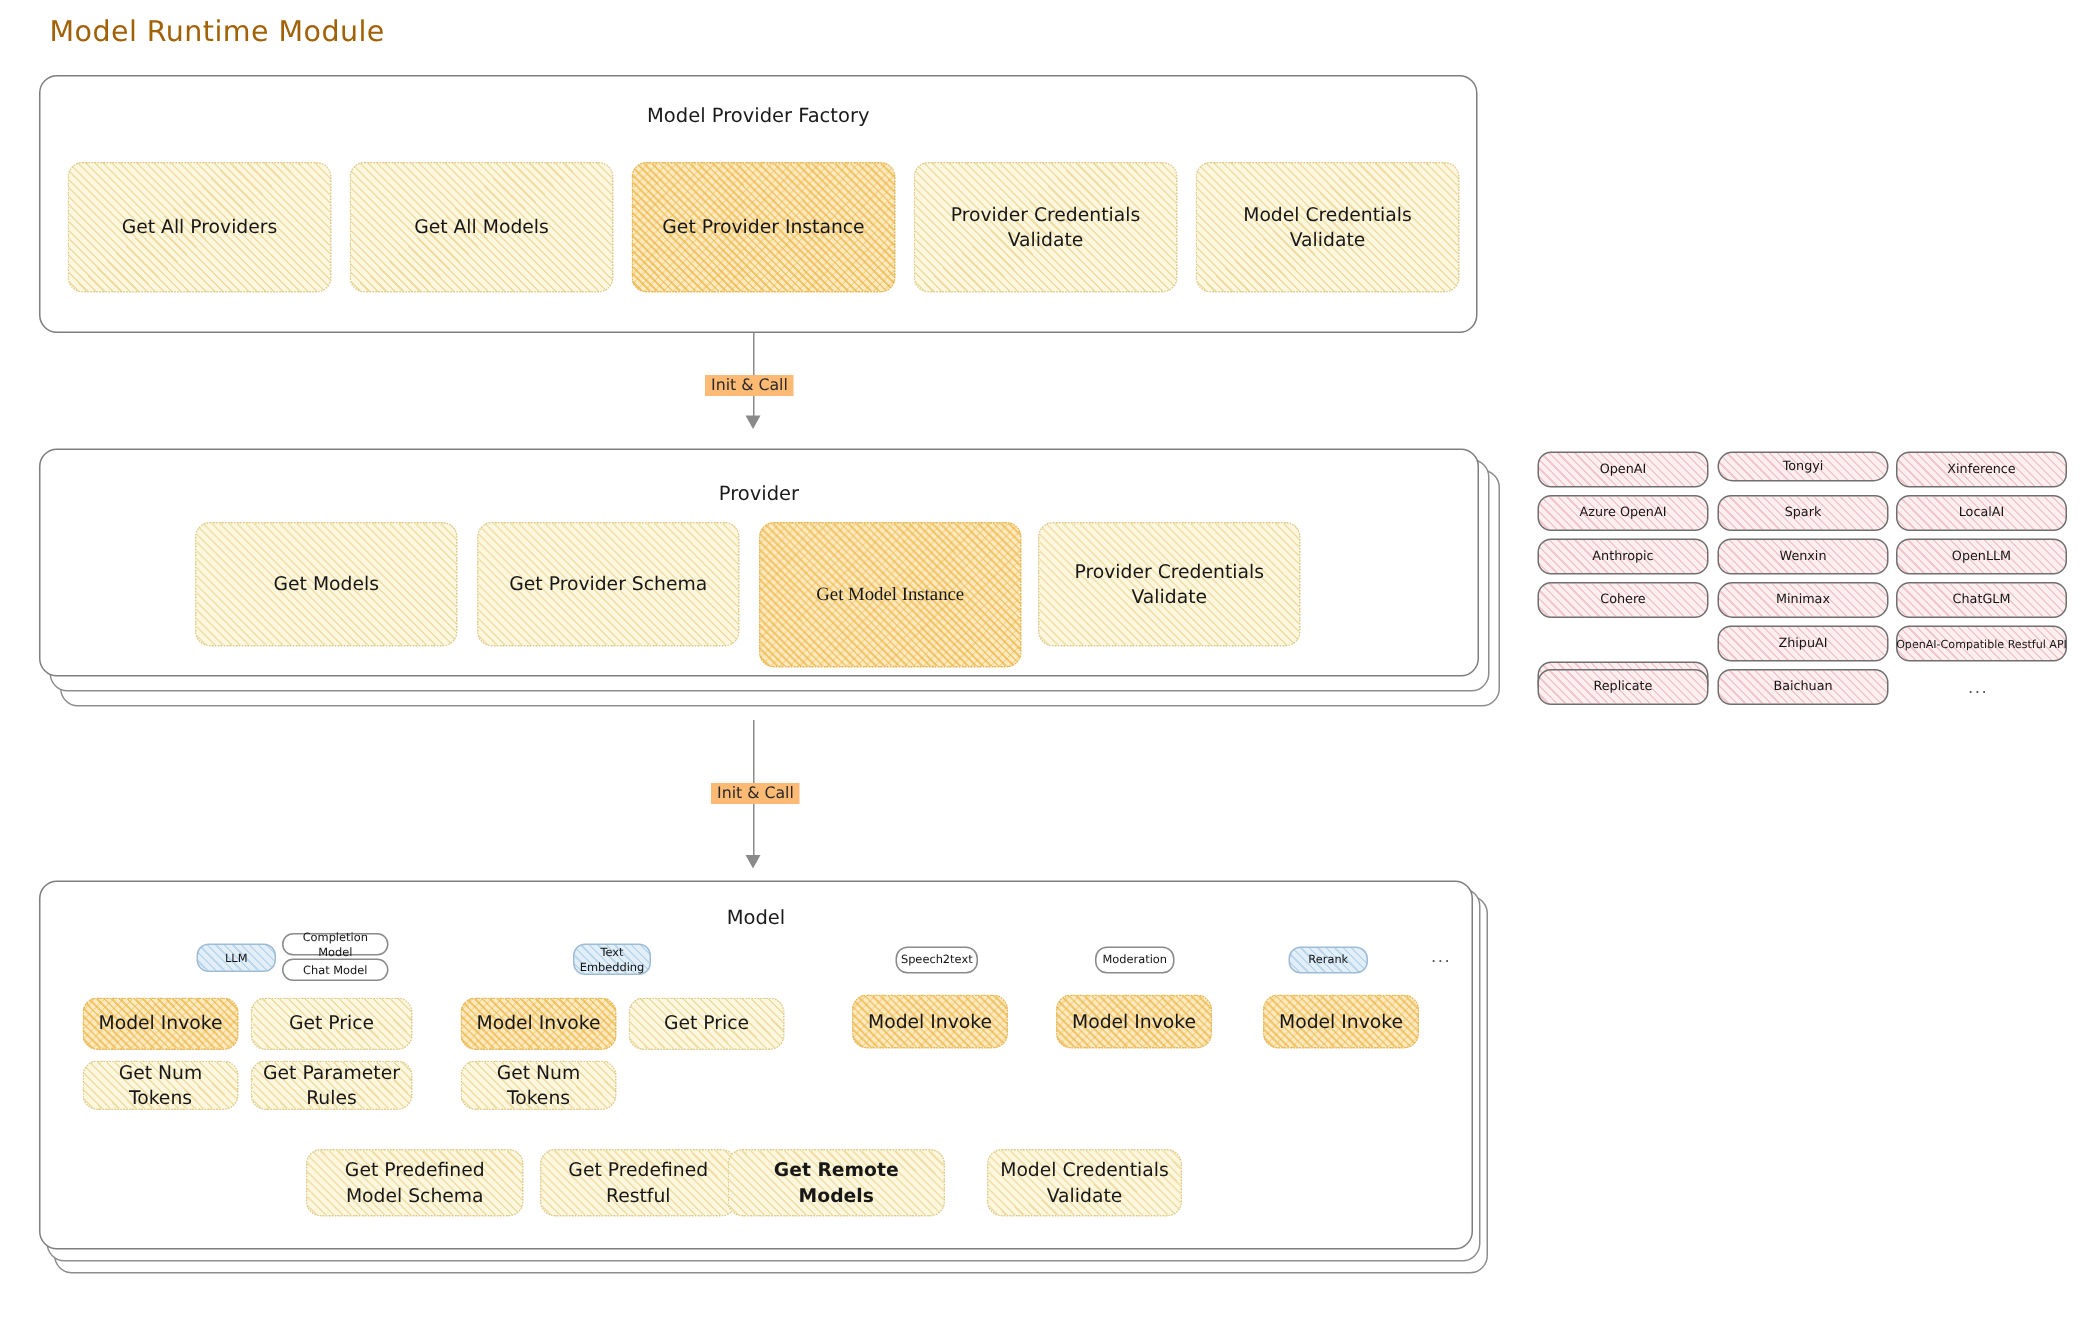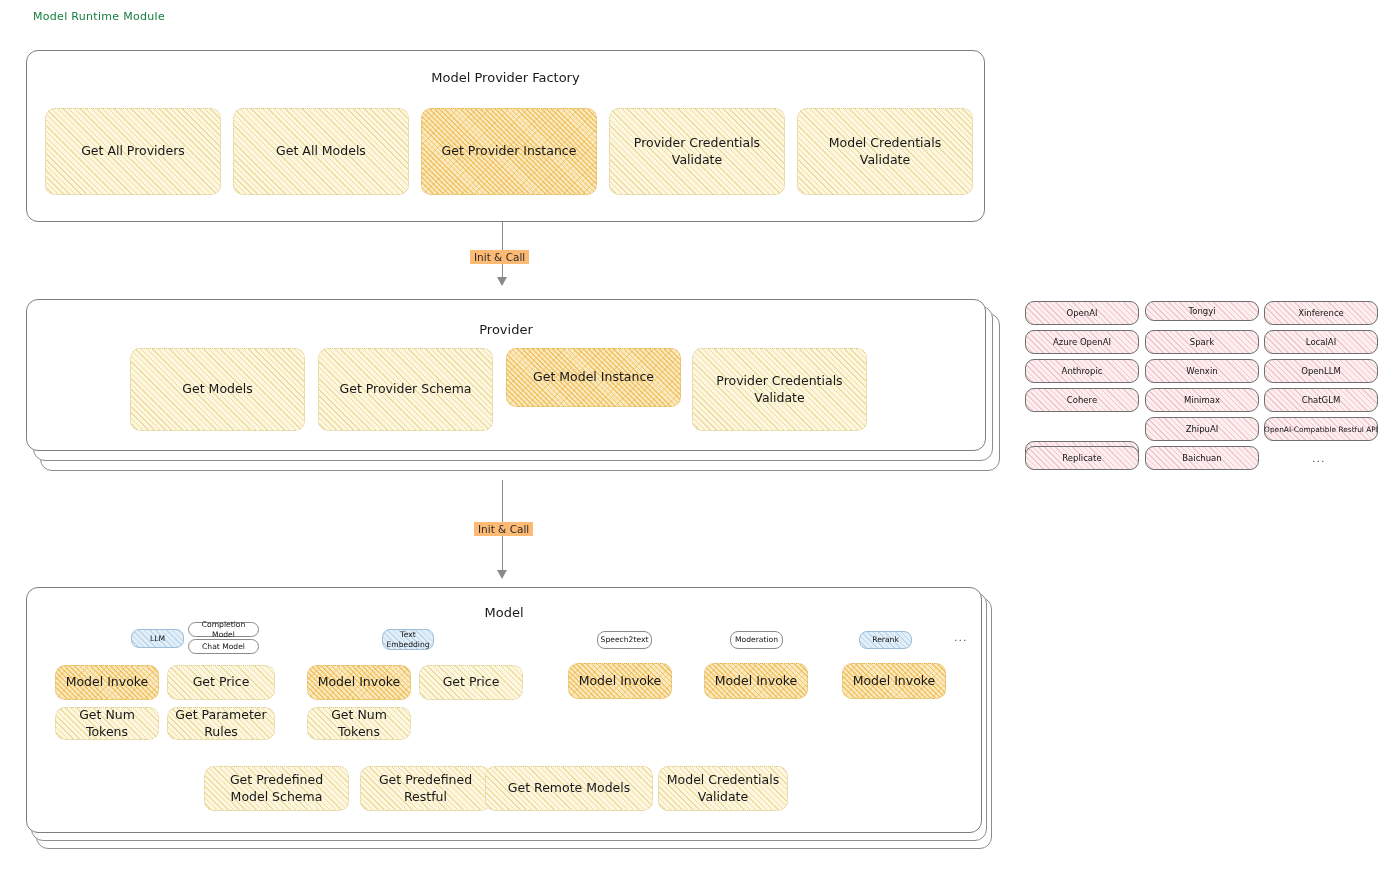--- a/index.html
+++ b/index.html
@@ -14,23 +14,23 @@
     font-family: "DejaVu Sans", sans-serif;
     color: #1f1f1f;
     overflow: hidden;
   }
 
   
   .page-title {
     position: absolute;
     left: 33px;
     top: 10px;
-    font-size: 11px;
+    font-size: 19px;
     letter-spacing: .3px;
-    color: #15803d;
+    color: #a16207;
     white-space: nowrap;
   }
 
   
   .card {
     position: absolute;
     background: #ffffff;
     border: 1.1px solid #7e7e7e;
     border-radius: 12px;
     box-sizing: border-box;
@@ -200,32 +200,32 @@
 <div class="arrow-head" style="left:497px; top:277px;"></div>
 <div class="arrow-label" style="left:470px; top:250px;">Init &amp; Call</div>
 
 <div class="card-shadow" style="left:40px; top:313px; width:960px; height:158px;"></div>
 <div class="card-shadow" style="left:33px; top:306px; width:960px; height:155px;"></div>
 <div class="card" style="left:26px; top:299px; width:960px; height:152px; z-index:2;">
   <div class="card-title" style="top:22px;">Provider</div>
 
   <div class="hbox light" style="left:103px; top:48px; width:175px; height:83px;">Get Models</div>
   <div class="hbox light" style="left:291px; top:48px; width:175px; height:83px;">Get Provider Schema</div>
-  <div class="hbox dark" style="left:479px; top:48px; width:175px; height:59px;">Get Model Instance</div>
+  <div class="hbox dark" style="left:479px; top:48px; width:175px; height:97px;font-family:Liberation Serif, serif;">Get Model Instance</div>
   <div class="hbox light" style="left:665px; top:48px; width:175px; height:83px;">Provider Credentials Validate</div>
 </div>
 
 <div class="ptag" style="left:1025px; top:301px; width:114px; height:24px;">OpenAI</div>
 <div class="ptag" style="left:1025px; top:330px; width:114px; height:24px;">Azure OpenAI</div>
 <div class="ptag" style="left:1025px; top:359px; width:114px; height:24px;">Anthropic</div>
 <div class="ptag" style="left:1025px; top:388px; width:114px; height:24px;">Cohere</div>
 <div class="ptag" style="left:1025px; top:417px; width:114px; height:24px;margin-top:24px;">HuggingFace</div>
 <div class="ptag" style="left:1025px; top:446px; width:114px; height:24px;">Replicate</div>
 
-<div class="ptag" style="left:1145px; top:301px; width:114px; height:20px;">Tongyi</div>
+<div class="ptag" style="left:1145px; top:301px; width:114px; height:20px;border-radius:10px;">Tongyi</div>
 <div class="ptag" style="left:1145px; top:330px; width:114px; height:24px;">Spark</div>
 <div class="ptag" style="left:1145px; top:359px; width:114px; height:24px;">Wenxin</div>
 <div class="ptag" style="left:1145px; top:388px; width:114px; height:24px;border-radius:10px;">Minimax</div>
 <div class="ptag" style="left:1145px; top:417px; width:114px; height:24px;">ZhipuAI</div>
 <div class="ptag" style="left:1145px; top:446px; width:114px; height:24px;">Baichuan</div>
 
 <div class="ptag" style="left:1264px; top:301px; width:114px; height:24px;">Xinference</div>
 <div class="ptag" style="left:1264px; top:330px; width:114px; height:24px;">LocalAI</div>
 <div class="ptag" style="left:1264px; top:359px; width:114px; height:24px;">OpenLLM</div>
 <div class="ptag" style="left:1264px; top:388px; width:114px; height:24px;">ChatGLM</div>
@@ -263,15 +263,15 @@
   <div class="badge plain" style="left:703px; top:43px; width:53px; height:18px;">Moderation</div>
   <div class="hbox dark" style="left:677px; top:75px; width:104px; height:36px;">Model Invoke</div>
 
   <div class="badge blue" style="left:832px; top:43px; width:53px; height:18px;">Rerank</div>
   <div class="hbox dark" style="left:815px; top:75px; width:104px; height:36px;">Model Invoke</div>
 
   <div class="dots" style="left:927px; top:43px;">...</div>
 
   <div class="hbox light" style="left:177px; top:178px; width:145px; height:45px;">Get Predefined Model Schema</div>
   <div class="hbox light" style="left:333px; top:178px; width:131px; height:45px;">Get Predefined Restful</div>
-  <div class="hbox light" style="left:458px; top:178px; width:168px; height:45px;">Get Remote Models</div>
+  <div class="hbox light" style="left:458px; top:178px; width:145px; height:45px;font-weight:bold;">Get Remote Models</div>
   <div class="hbox light" style="left:631px; top:178px; width:130px; height:45px;">Model Credentials Validate</div>
 </div>
 
 </body></html>

